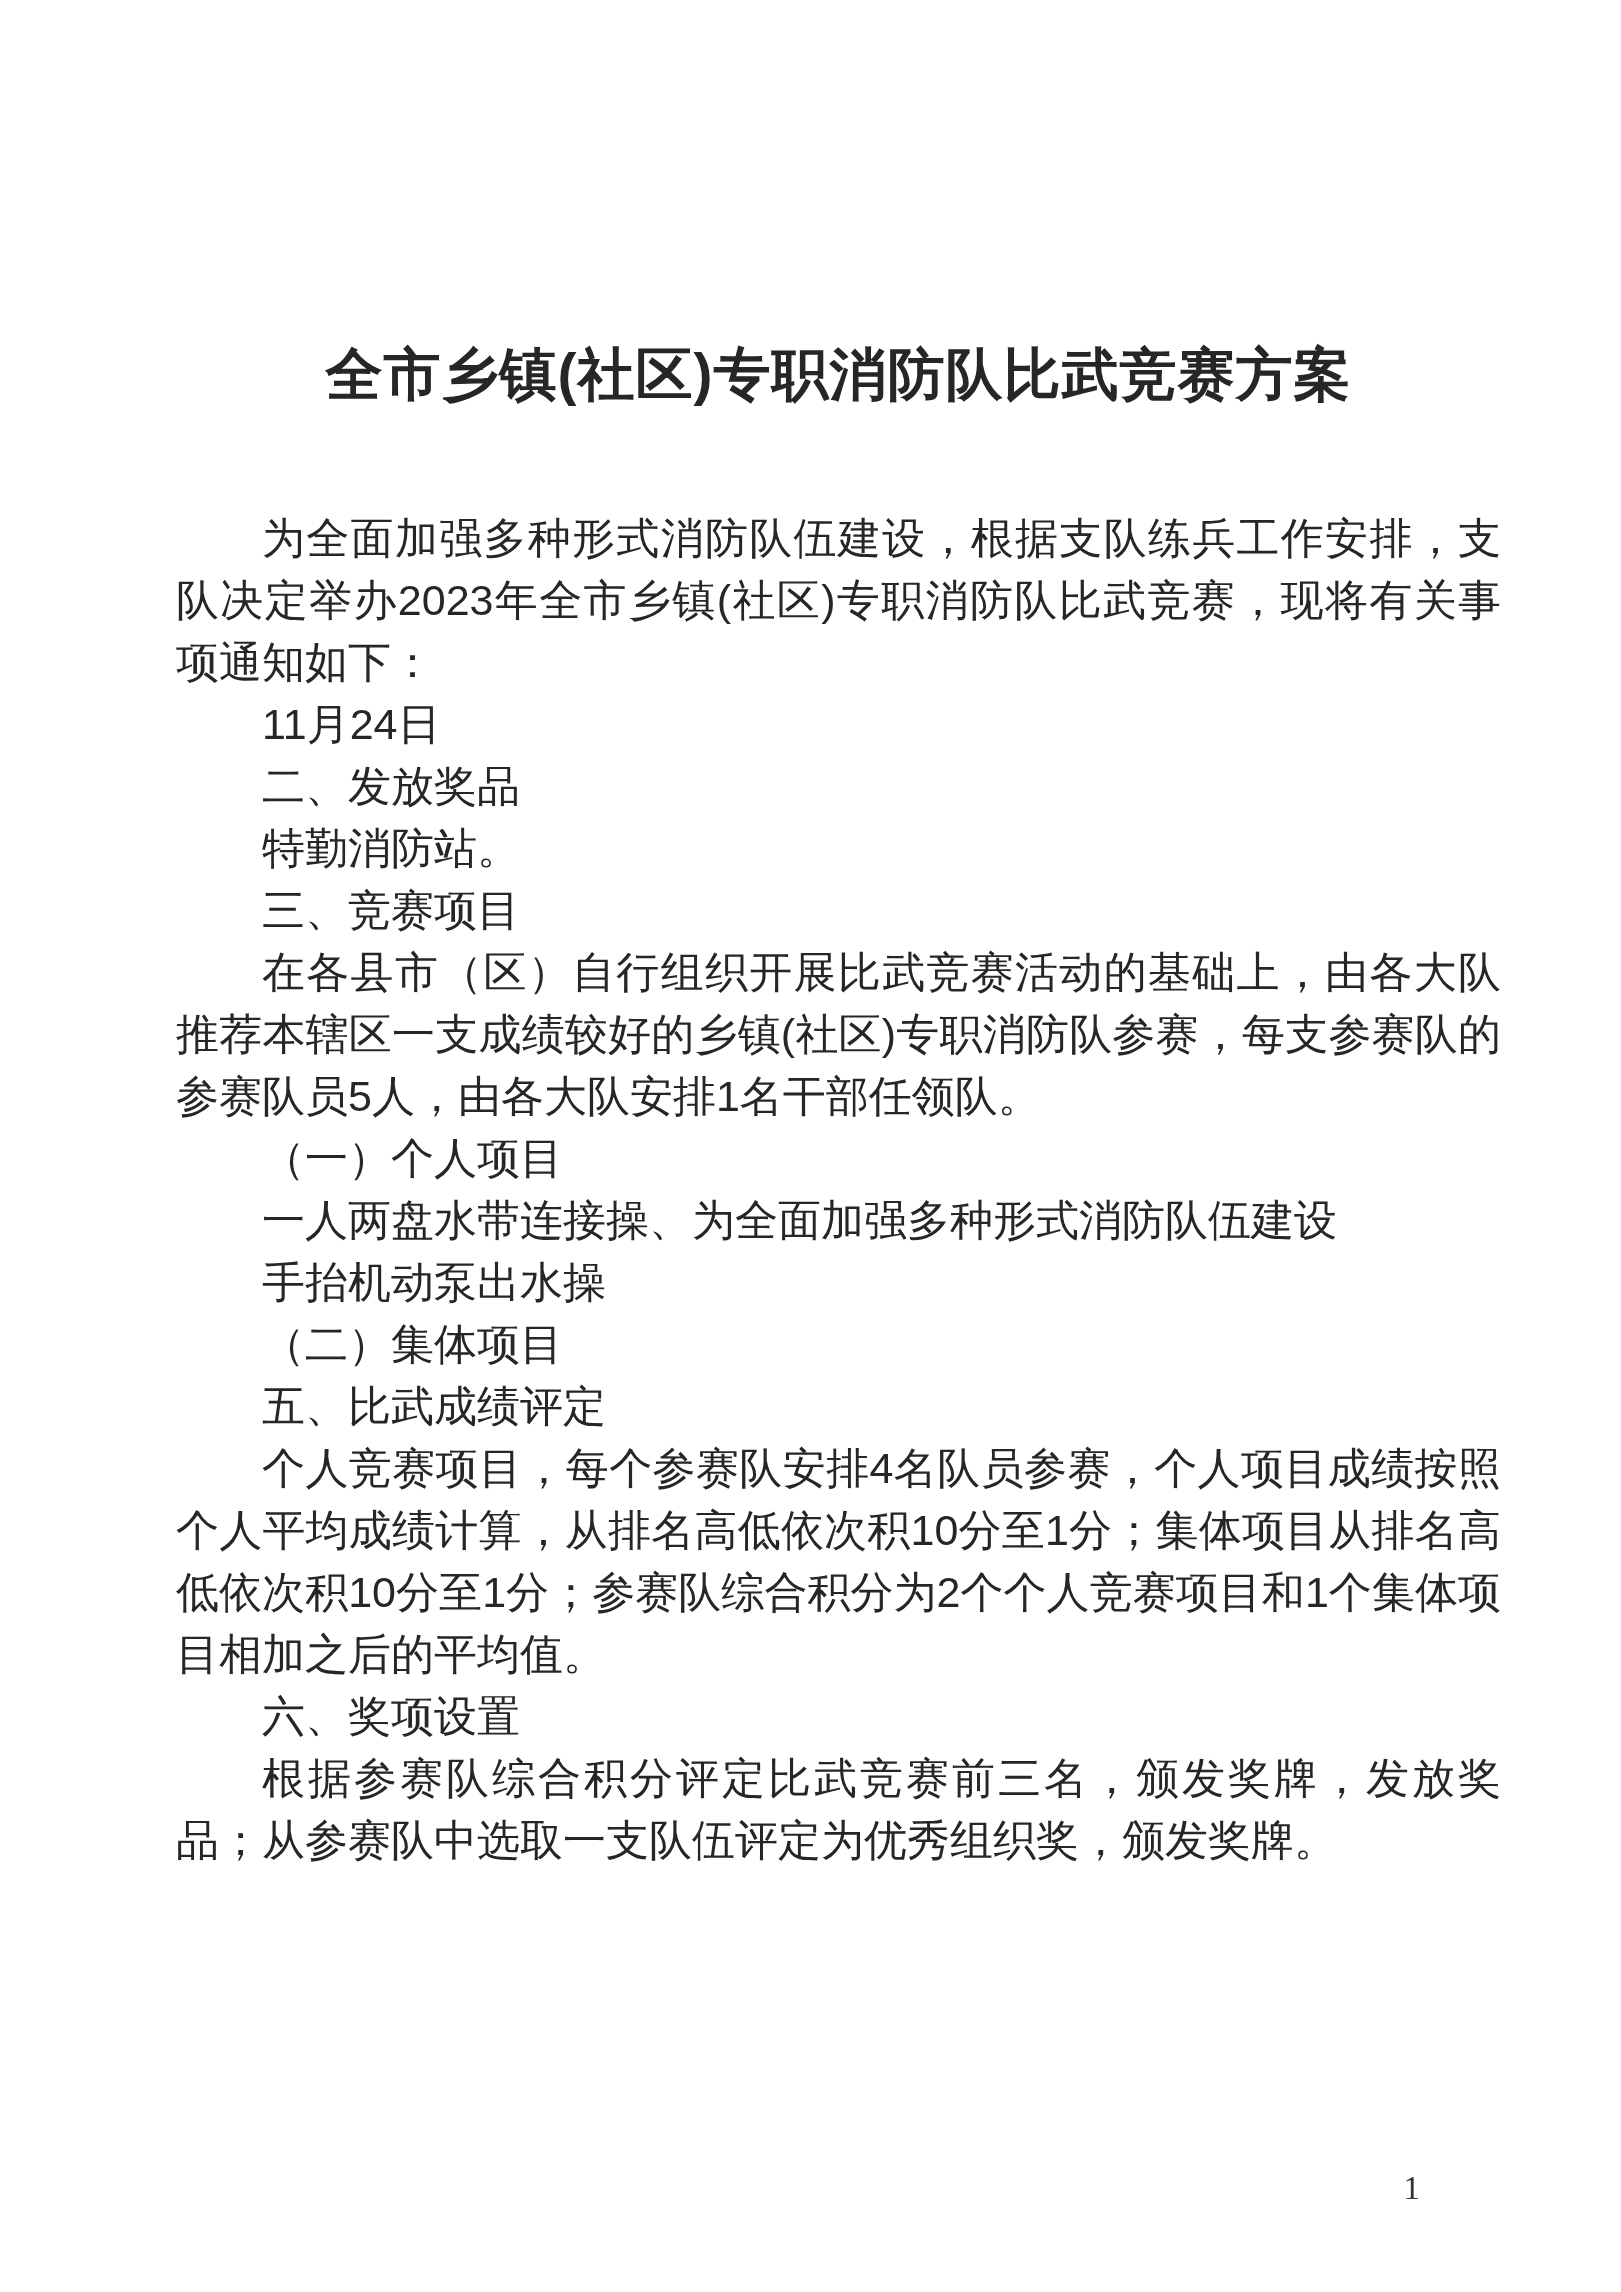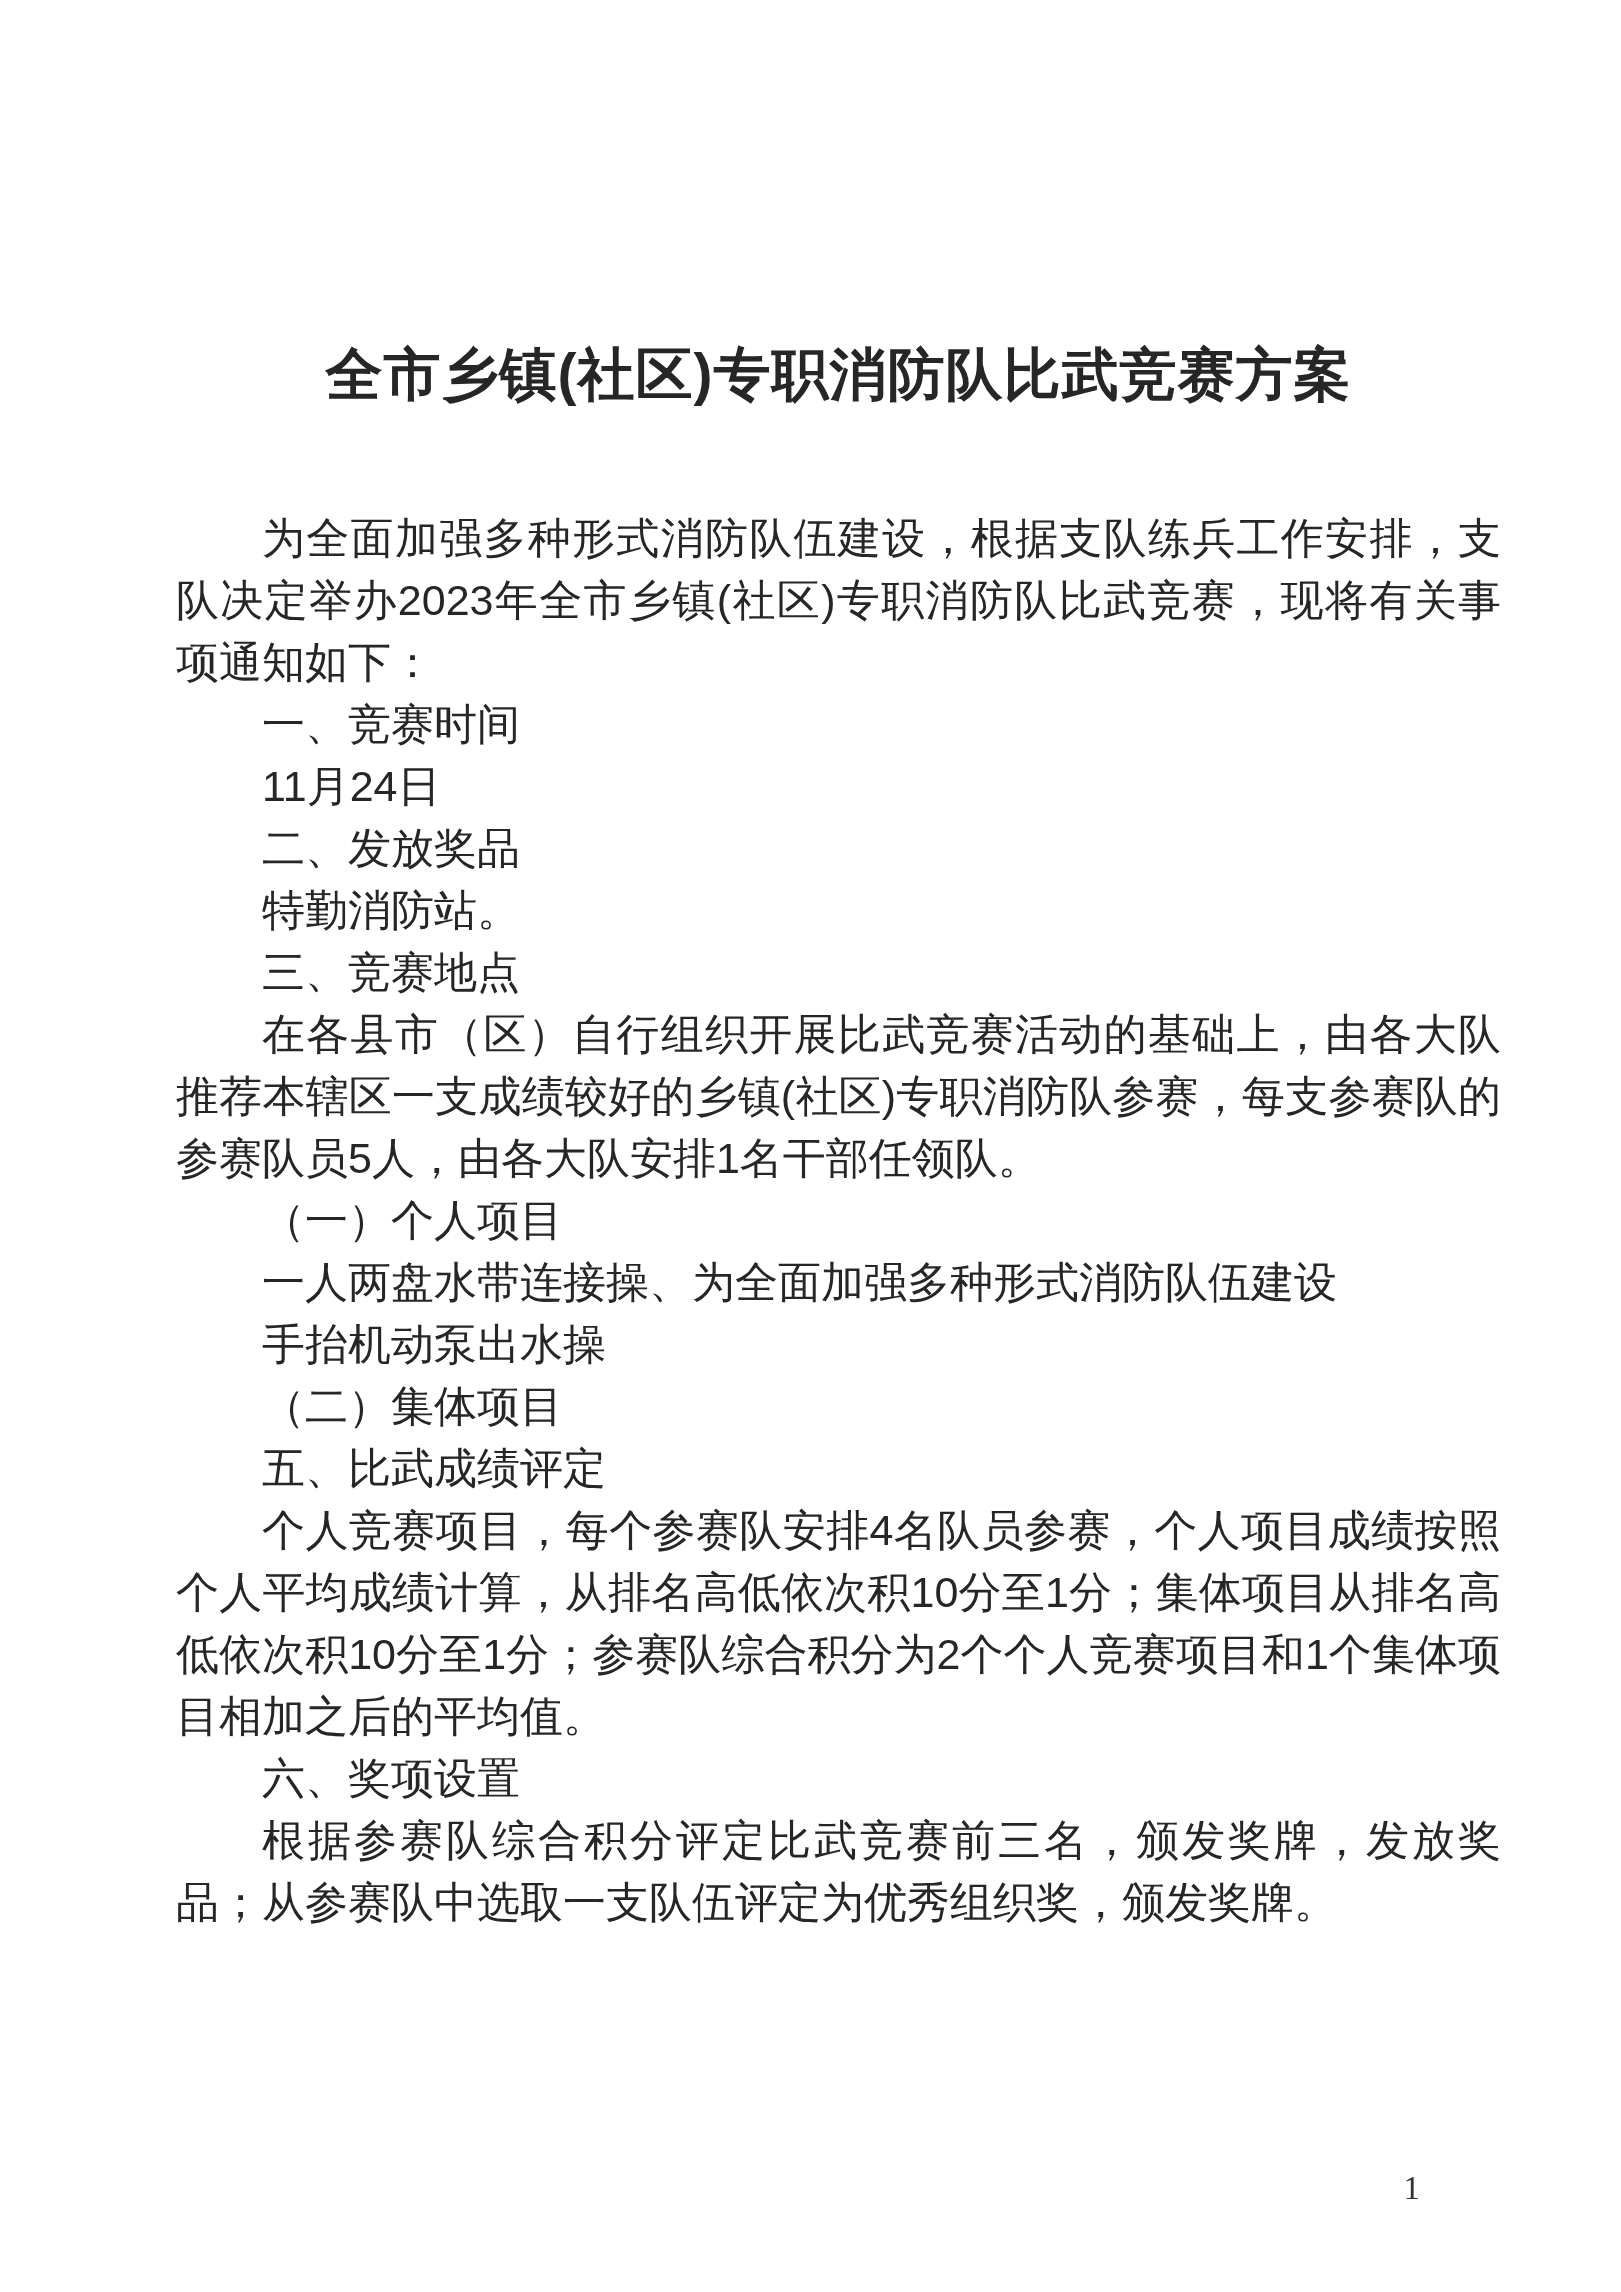--- a/index.html
+++ b/index.html
@@ -51,25 +51,24 @@
   }
 </style>
 </head>
 <body>
 
 <div class="page">
   <h1 class="doc-title">全市乡镇(社区)专职消防队比武竞赛方案</h1>
 
   <div class="doc-body" id="paragraphs">
       <p class="doc-par">为全面加强多种形式消防队伍建设，根据支队练兵工作安排，支队决定举办2023年全市乡镇(社区)专职消防队比武竞赛，现将有关事项通知如下：</p>
-      <p class="doc-par">一、竞赛时间</p>
       <p class="doc-par">11月24日</p>
       <p class="doc-par">二、发放奖品</p>
       <p class="doc-par">特勤消防站。</p>
-      <p class="doc-par">三、竞赛地点</p>
+      <p class="doc-par">三、竞赛项目</p>
       <p class="doc-par">在各县市（区）自行组织开展比武竞赛活动的基础上，由各大队推荐本辖区一支成绩较好的乡镇(社区)专职消防队参赛，每支参赛队的参赛队员5人，由各大队安排1名干部任领队。</p>
       <p class="doc-par">（一）个人项目</p>
       <p class="doc-par">一人两盘水带连接操、为全面加强多种形式消防队伍建设</p>
       <p class="doc-par">手抬机动泵出水操</p>
       <p class="doc-par">（二）集体项目</p>
       <p class="doc-par">五、比武成绩评定</p>
       <p class="doc-par">个人竞赛项目，每个参赛队安排4名队员参赛，个人项目成绩按照个人平均成绩计算，从排名高低依次积10分至1分；集体项目从排名高低依次积10分至1分；参赛队综合积分为2个个人竞赛项目和1个集体项目相加之后的平均值。</p>
       <p class="doc-par">六、奖项设置</p>
       <p class="doc-par">根据参赛队综合积分评定比武竞赛前三名，颁发奖牌，发放奖品；从参赛队中选取一支队伍评定为优秀组织奖，颁发奖牌。</p>
     </div>

